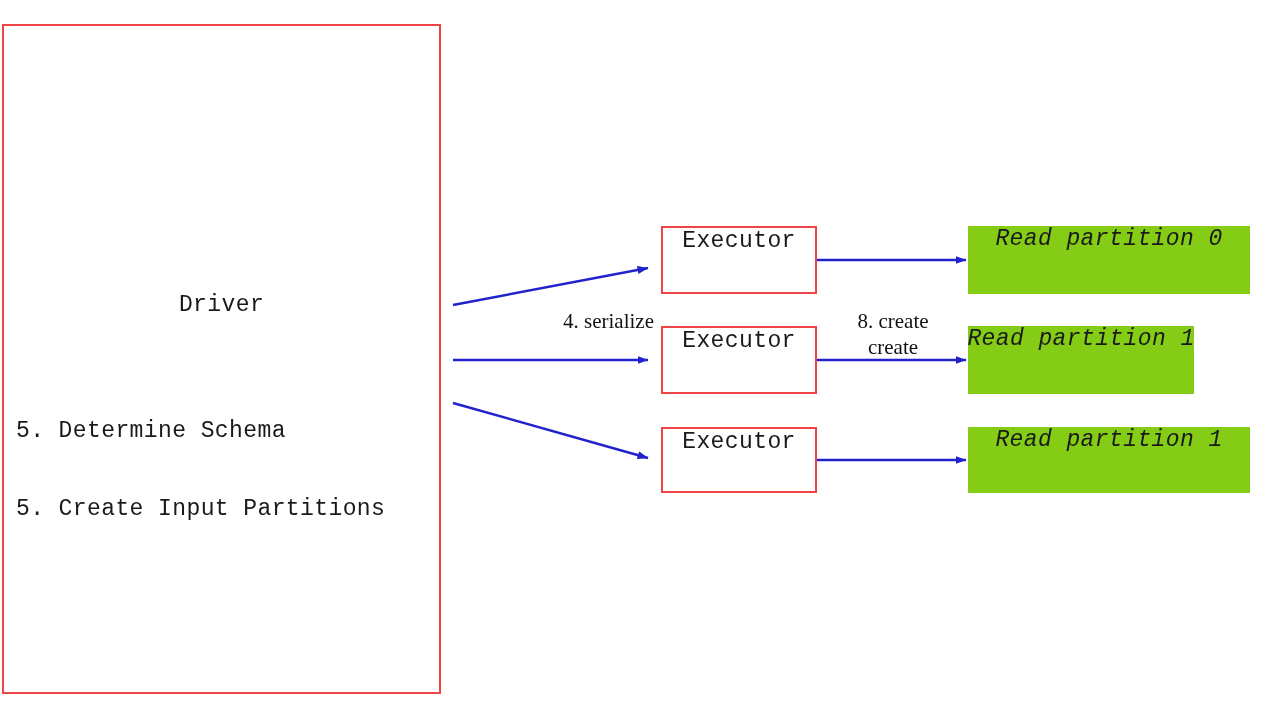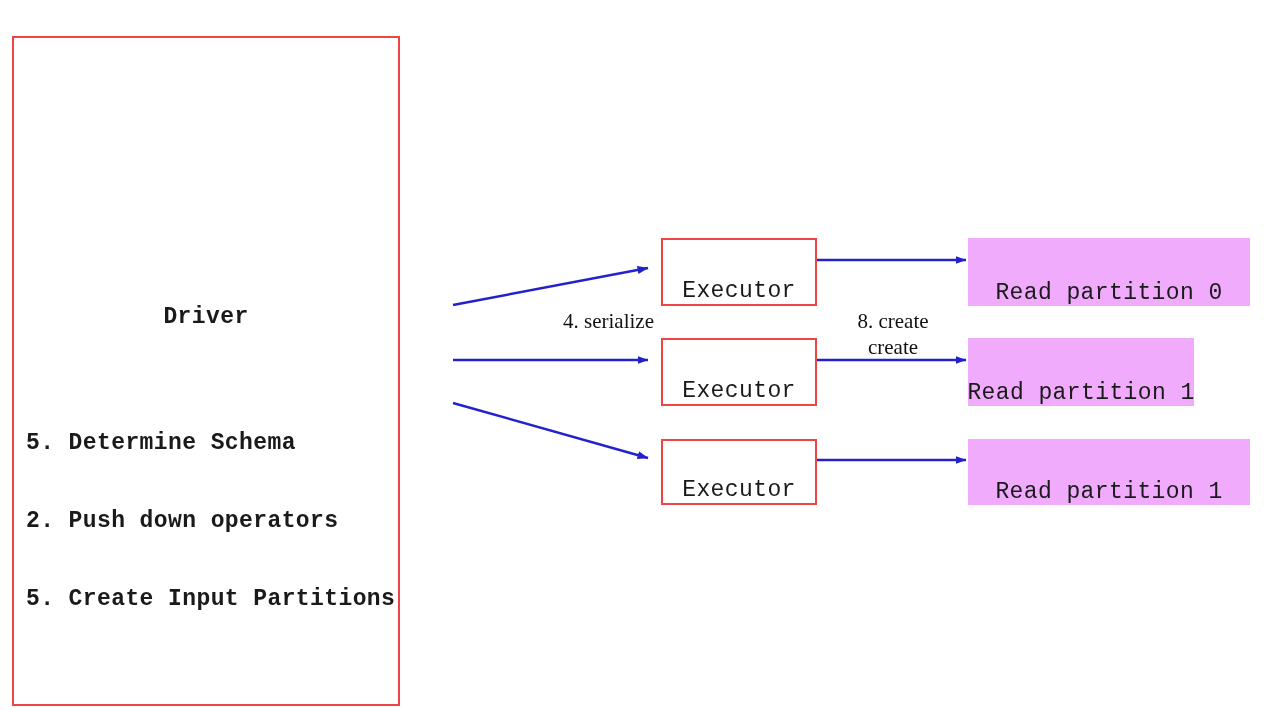--- a/index.html
+++ b/index.html
@@ -27,47 +27,46 @@
     width: 1270px;
     height: 710px;
     pointer-events: none;
   }
 
   
   .node {
     position: absolute;
     box-sizing: border-box;
     display: flex;
-    align-items: flex-end;
+    align-items: flex-start;
     justify-content: center;
-    margin-top: 12px;
   }
   .node-outline {
     border: 2px solid #ee4444;
     background: #ffffff;
   }
   .node-filled {
-    background: #f0abfc;
+    background: #84cc16;
     border: 0;
+    font-style: italic;
   }
   .mono-label {
     font-family: "Liberation Mono", "DejaVu Sans Mono", monospace;
     color: #1a1a1a;
     font-size: 23px;
     letter-spacing: 0.4px;
     white-space: nowrap;
   }
 
   
   #driver-box {
-    left: 12px;
+    left: 2px;
     top: 24px;
-    width: 388px;
+    width: 439px;
     height: 670px;
-    font-weight: bold;
   }
   #driver-inner {
     position: absolute;
     left: 0;
     top: 0;
     width: 100%;
     height: 100%;
   }
   #driver-title {
     position: absolute;
@@ -148,21 +147,20 @@
     <line x1="817" y1="360" x2="966" y2="360" stroke="#2222cc" stroke-width="2.4" marker-end="url(#arrowhead)"></line>
 
     <line x1="817" y1="460" x2="966" y2="460" stroke="#2222cc" stroke-width="2.4" marker-end="url(#arrowhead)"></line>
   </svg>
 
   <div id="driver-box" class="node node-outline">
     <div id="driver-inner">
       <div id="driver-title">Driver</div>
       <div id="driver-steps">
         <span class="step-line">5. Determine Schema</span>
-        <span class="step-line">2. Push down operators</span>
         <span class="step-line">5. Create Input Partitions</span>
       </div>
     </div>
   </div>
 
   <div id="executor-0" class="node node-outline">
     <span class="mono-label">Executor</span>
   </div>
   <div id="executor-1" class="node node-outline">
     <span class="mono-label">Executor</span>

